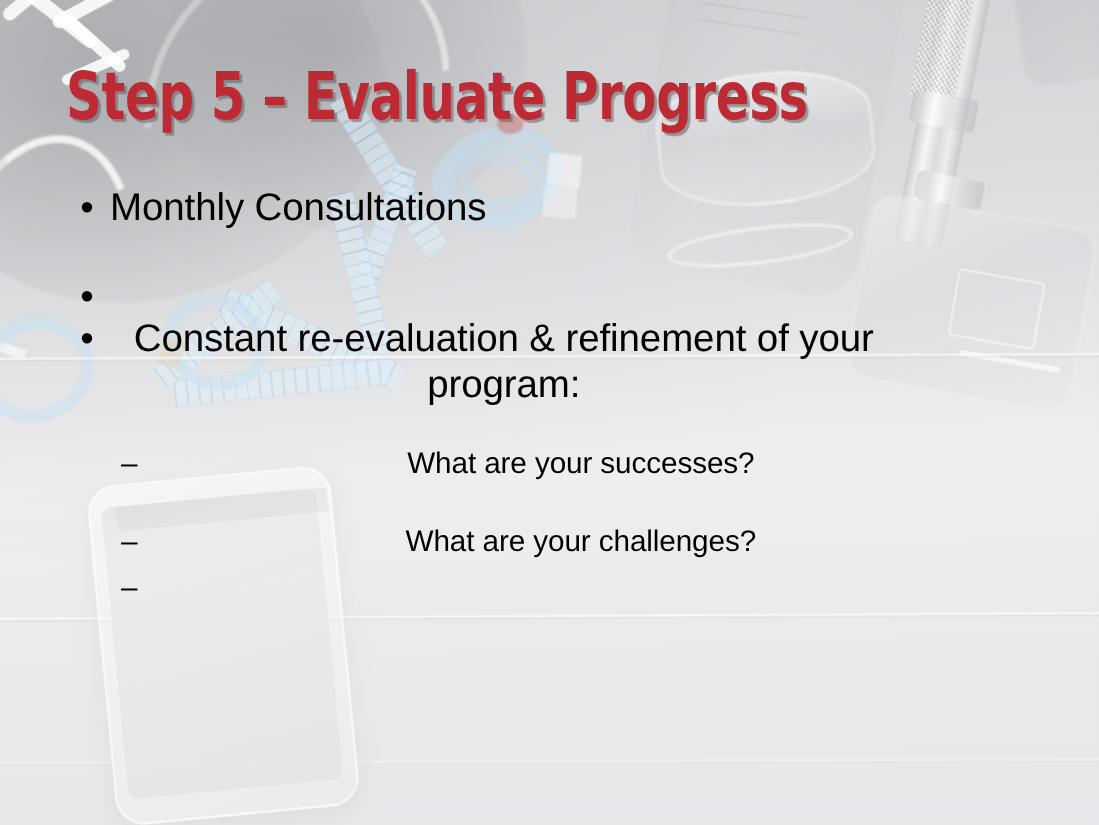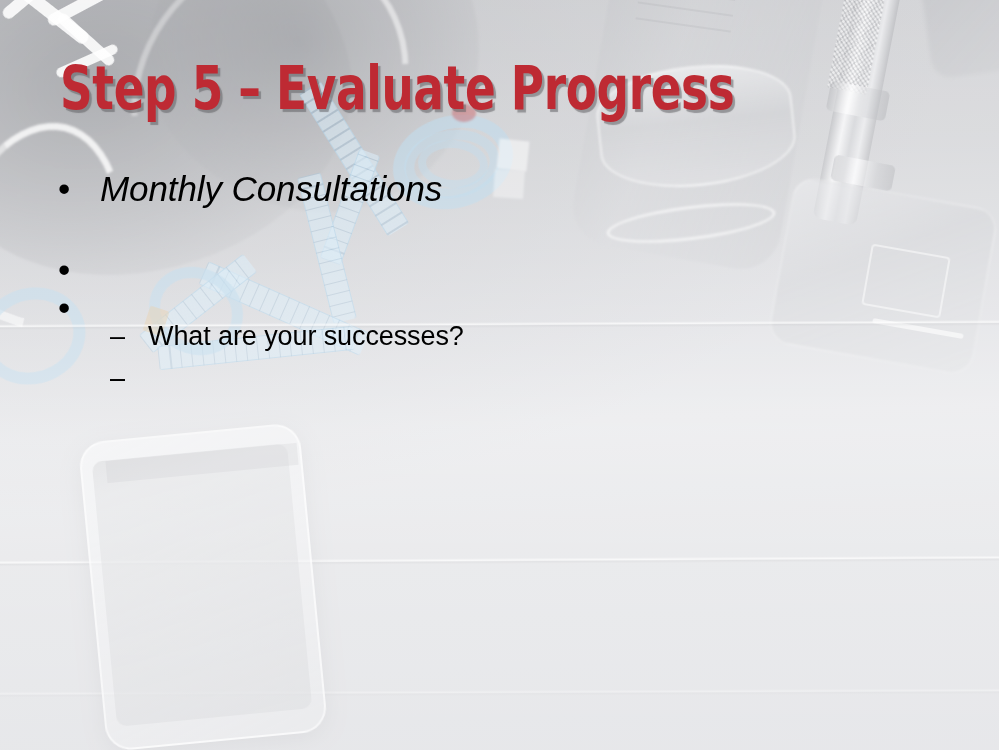--- a/index.html
+++ b/index.html
@@ -8,20 +8,21 @@
     width:999px; height:750px;
     overflow:hidden;
     background:#ffffff;
   }
   #slide {
     position:relative;
     width:999px; height:750px;
     overflow:hidden;
     font-family:"Liberation Sans", sans-serif;
     background:#d0d1d5;
+    text-align:center;
   }
 
   
   #bg {
     position:absolute; inset:0;
     overflow:hidden;
     
     background:
       radial-gradient(120% 90% at 8% 4%, rgba(150,152,157,0.55) 0%, rgba(170,172,177,0.25) 42%, rgba(255,255,255,0) 72%),
       linear-gradient(178deg, #c2c3c7 0%, #c7c8cc 22%, #d3d4d9 44%, #dcdde1 56%, #d6d7db 74%, #d2d3d8 100%);
@@ -275,21 +276,21 @@
     letter-spacing:-0.1px;
     padding-left:56px;
     margin-bottom:38px;
   }
   .l1 .mk {
     position:absolute; left:58px; top:0;
     width:42px;
     font-size:35px; line-height:1.22;
     color:#000;
   }
-  .l1 .tx { display:block; padding-left:44px; max-width:800px;font-style:italic; }
+  .l1 .tx { display:block; padding-left:44px; max-width:800px; }
 
   .sublist { margin-top:-4px; }
 
   .l2 {
     position:relative;
     font-size:27px;
     line-height:1.28;
     color:#000000;
     letter-spacing:-0.1px;
     margin-bottom:8px;
@@ -369,29 +370,31 @@
       <span class="mk">•</span>
       <span class="tx">Monthly Consultations</span>
     </div>
 
     <div class="l1">
       <span class="mk">•</span>
     </div>
 
     <div class="l1" style="margin-bottom:16px;">
       <span class="mk">•</span>
+      <span class="tx" style="max-width:760px;">Constant re-evaluation &amp; refinement of your program:</span>
     </div>
 
     <div class="sublist">
       <div class="l2">
         <span class="mk">–</span>
         <span class="tx">What are your successes?</span>
       </div>
       <div class="l2">
         <span class="mk">–</span>
+        <span class="tx">What are your challenges?</span>
       </div>
       <div class="l2">
         <span class="mk">–</span>
       </div>
     </div>
 
   </div>
 </div>
 
 </body></html>

